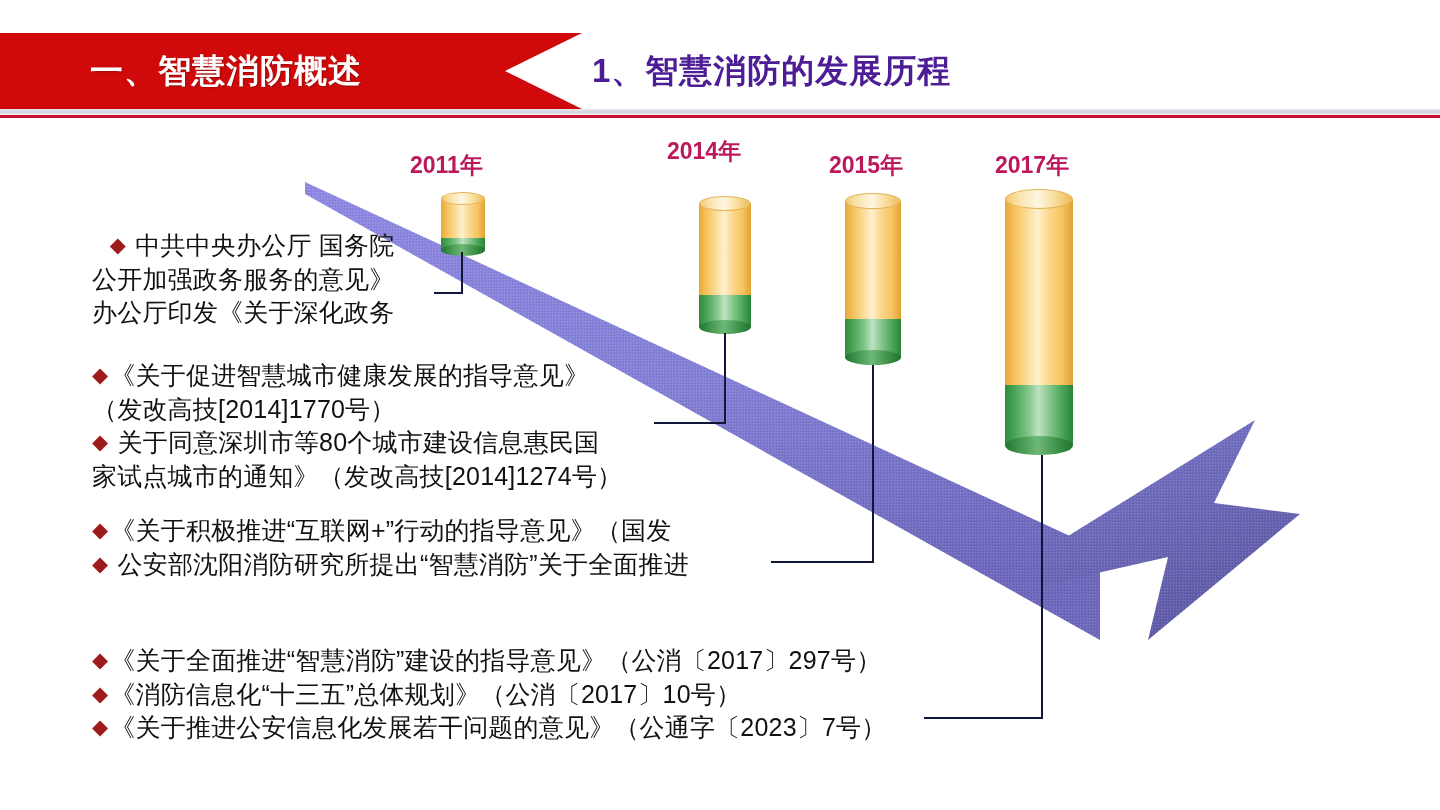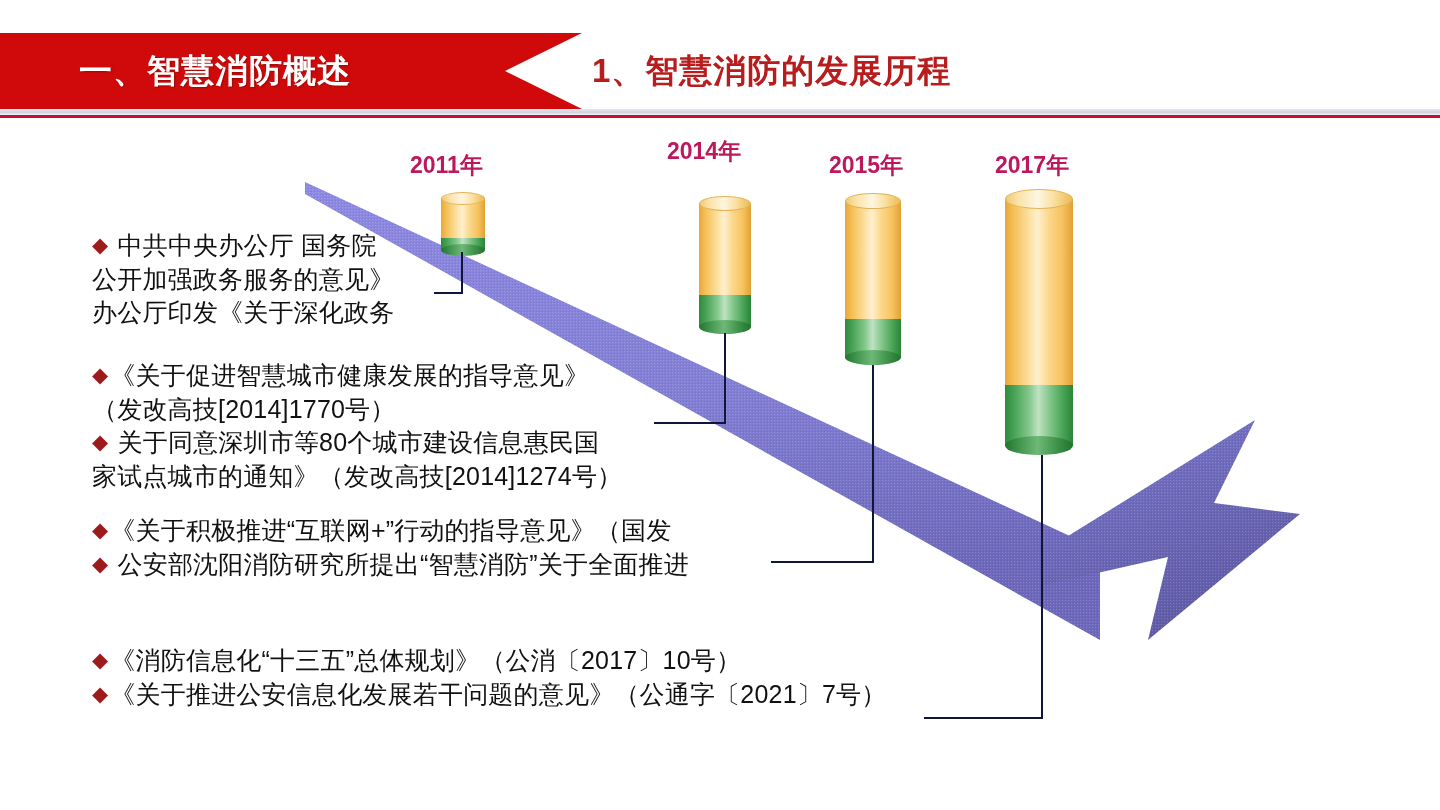--- a/index.html
+++ b/index.html
@@ -30,38 +30,38 @@
     top: 0;
     width: 582px;
     height: 76px;
     background: #D00A0A;
     -webkit-clip-path: polygon(0 0, 582px 0, 505px 38px, 582px 76px, 0 76px);
     clip-path: polygon(0 0, 582px 0, 505px 38px, 582px 76px, 0 76px);
     box-shadow: 2px 3px 5px rgba(0,0,0,0.28);
   }
   #header-left-title {
     position: absolute;
-    left: 79px;
+    left: 90px;
     top: 0;
     height: 100px;
     line-height: 76px;
     color: #ffffff;
     font-size: 33px;
     font-weight: bold;
     letter-spacing: 1px;
     white-space: nowrap;
     text-shadow: 1px 1px 2px rgba(0,0,0,0.25);
   }
   #header-right-title {
     position: absolute;
     left: 592px;
     top: 0;
     height: 76px;
     line-height: 76px;
-    color: #b91c1c;
+    color: #4c1d95;
     font-size: 33px;
     font-weight: bold;
     letter-spacing: 1px;
     white-space: nowrap;
   }
   #header-underline {
     position: absolute;
     left: 0;
     top: 115px;
     width: 1440px;
@@ -245,18 +245,18 @@
 
   <div class="leader-v" style="left:724px; top:333px; height:91px;"></div>
   <div class="leader-h" style="left:654px; top:422px; width:72px;"></div>
 
   <div class="leader-v" style="left:872px; top:365px; height:198px;"></div>
   <div class="leader-h" style="left:771px; top:561px; width:103px;"></div>
 
   <div class="leader-v" style="left:1041px; top:455px; height:264px;"></div>
   <div class="leader-h" style="left:924px; top:717px; width:119px;"></div>
 
-  <div class="text-block" id="block-2011" style="left:92px; top:229px;"><span class="bullet-line"><span class="bullet">◆</span><span> 中共中央办公厅 国务院</span></span><span class="bullet-line"><span>公开加强政务服务的意见》</span></span><span class="bullet-line"><span>办公厅印发《关于深化政务</span></span></div>
+  <div class="text-block" id="block-2011" style="left:92px; top:229px;text-align:right;"><span class="bullet-line"><span class="bullet">◆</span><span> 中共中央办公厅 国务院</span></span><span class="bullet-line"><span>公开加强政务服务的意见》</span></span><span class="bullet-line"><span>办公厅印发《关于深化政务</span></span></div>
   <div class="text-block" id="block-2014" style="left:92px; top:359px;"><span class="bullet-line"><span class="bullet">◆</span><span>《关于促进智慧城市健康发展的指导意见》</span></span><span class="bullet-line"><span>（发改高技[2014]1770号）</span></span><span class="bullet-line"><span class="bullet">◆</span><span> 关于同意深圳市等80个城市建设信息惠民国</span></span><span class="bullet-line"><span>家试点城市的通知》（发改高技[2014]1274号）</span></span></div>
   <div class="text-block" id="block-2015" style="left:92px; top:514px;"><span class="bullet-line"><span class="bullet">◆</span><span>《关于积极推进“互联网+”行动的指导意见》（国发</span></span><span class="bullet-line"><span class="bullet">◆</span><span> 公安部沈阳消防研究所提出“智慧消防”关于全面推进</span></span></div>
-  <div class="text-block" id="block-2017" style="left:92px; top:644px;"><span class="bullet-line"><span class="bullet">◆</span><span>《消防信息化“十三五”总体规划》（公消〔2017〕10号）</span></span><span class="bullet-line"><span class="bullet">◆</span><span>《关于推进公安信息化发展若干问题的意见》（公通字〔2021〕7号）</span></span></div>
+  <div class="text-block" id="block-2017" style="left:92px; top:644px;"><span class="bullet-line"><span class="bullet">◆</span><span>《关于全面推进“智慧消防”建设的指导意见》（公消〔2017〕297号）</span></span><span class="bullet-line"><span class="bullet">◆</span><span>《消防信息化“十三五”总体规划》（公消〔2017〕10号）</span></span><span class="bullet-line"><span class="bullet">◆</span><span>《关于推进公安信息化发展若干问题的意见》（公通字〔2023〕7号）</span></span></div>
 
 </div>
 
 </body></html>

